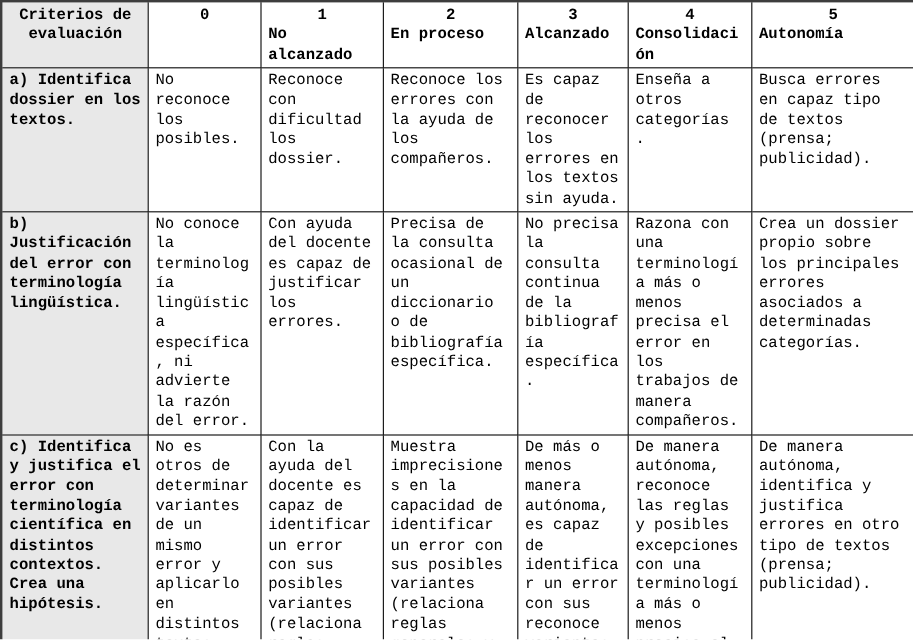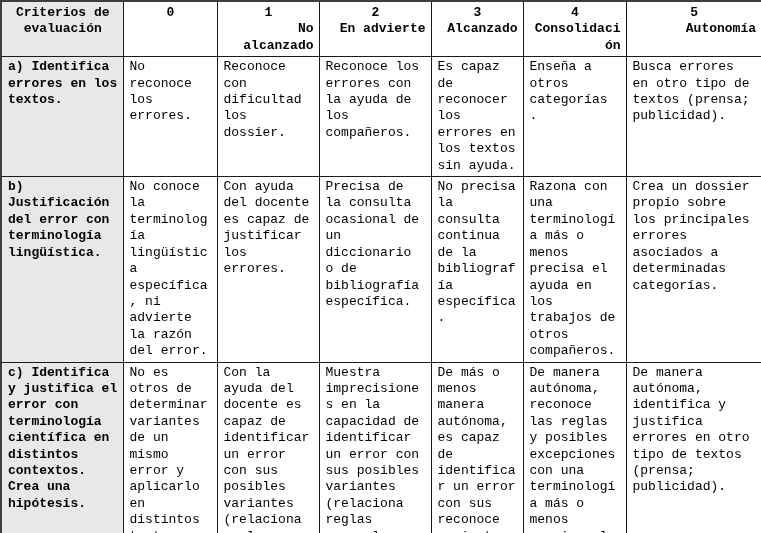--- a/index.html
+++ b/index.html
@@ -34,21 +34,21 @@
   
   table.rubric th {
     text-align: center;
     font-weight: bold;
     padding-top: 3px;
   }
   th.criteria-hdr {
     background: #e8e8e8;
   }
   .hdr-num { text-align: center; }
-  .hdr-lbl { text-align: right; }
+  .hdr-lbl { text-align: left; }
   
   td.crit {
     background: #e8e8e8;
     font-weight: bold;
   }
   
   tr.hdr-row   { height: 50px; }
   tr.row-a     { height: 103px; }
   tr.row-b     { height: 155px; }
   tr.row-c     { height: 213px; padding-left: 44px; }
@@ -75,53 +75,53 @@
         <th>
           <div class="hdr-num">0</div>
           <div class="hdr-lbl"></div>
         </th>
         <th>
           <div class="hdr-num">1</div>
           <div class="hdr-lbl">No alcanzado</div>
         </th>
         <th>
           <div class="hdr-num">2</div>
-          <div class="hdr-lbl">En advierte</div>
+          <div class="hdr-lbl">En proceso</div>
         </th>
         <th>
           <div class="hdr-num">3</div>
           <div class="hdr-lbl">Alcanzado</div>
         </th>
         <th>
           <div class="hdr-num">4</div>
           <div class="hdr-lbl">Consolidación</div>
         </th>
         <th>
           <div class="hdr-num">5</div>
           <div class="hdr-lbl">Autonomía</div>
         </th>
       </tr>
     </thead>
     <tbody>
       <tr class="row-a">
-        <td class="crit">a) Identifica errores en los textos.</td>
-        <td>No reconoce los errores.</td>
+        <td class="crit">a) Identifica dossier en los textos.</td>
+        <td>No reconoce los posibles.</td>
         <td>Reconoce con dificultad los dossier.</td>
         <td>Reconoce los errores con la ayuda de los compañeros.</td>
         <td>Es capaz de reconocer los errores en los textos sin ayuda.</td>
         <td>Enseña a otros categorías .</td>
-        <td>Busca errores en otro tipo de textos (prensa; publicidad).</td>
+        <td>Busca errores en capaz tipo de textos (prensa; publicidad).</td>
       </tr>
       <tr class="row-b">
         <td class="crit">b) Justificación del error con terminología lingüística.</td>
         <td>No conoce la terminología lingüística específica, ni advierte la razón del error.</td>
         <td>Con ayuda del docente es capaz de justificar los errores.</td>
         <td>Precisa de la consulta ocasional de un diccionario o de bibliografía específica.</td>
         <td>No precisa la consulta continua de la bibliografía específica.</td>
-        <td>Razona con una terminología más o menos precisa el ayuda en los trabajos de otros compañeros.</td>
+        <td>Razona con una terminología más o menos precisa el error en los trabajos de manera compañeros.</td>
         <td>Crea un dossier propio sobre los principales errores asociados a determinadas categorías.</td>
       </tr>
       <tr class="row-c">
         <td class="crit">c) Identifica y justifica el error con terminología científica en distintos contextos. Crea una hipótesis.</td>
         <td>No es otros de determinar variantes de un mismo error y aplicarlo en distintos textos.</td>
         <td>Con la ayuda del docente es capaz de identificar un error con sus posibles variantes (relaciona reglas generales y excepciones).</td>
         <td>Muestra imprecisiones en la capacidad de identificar un error con sus posibles variantes (relaciona reglas generales y excepciones).</td>
         <td>De más o menos manera autónoma, es capaz de identificar un error con sus reconoce variantes (relaciona reglas generales y excepciones).</td>
         <td>De manera autónoma, reconoce las reglas y posibles excepciones con una terminología más o menos precisa el error en los trabajos de otros compañeros.</td>
         <td>De manera autónoma, identifica y justifica errores en otro tipo de textos (prensa; publicidad).</td>

